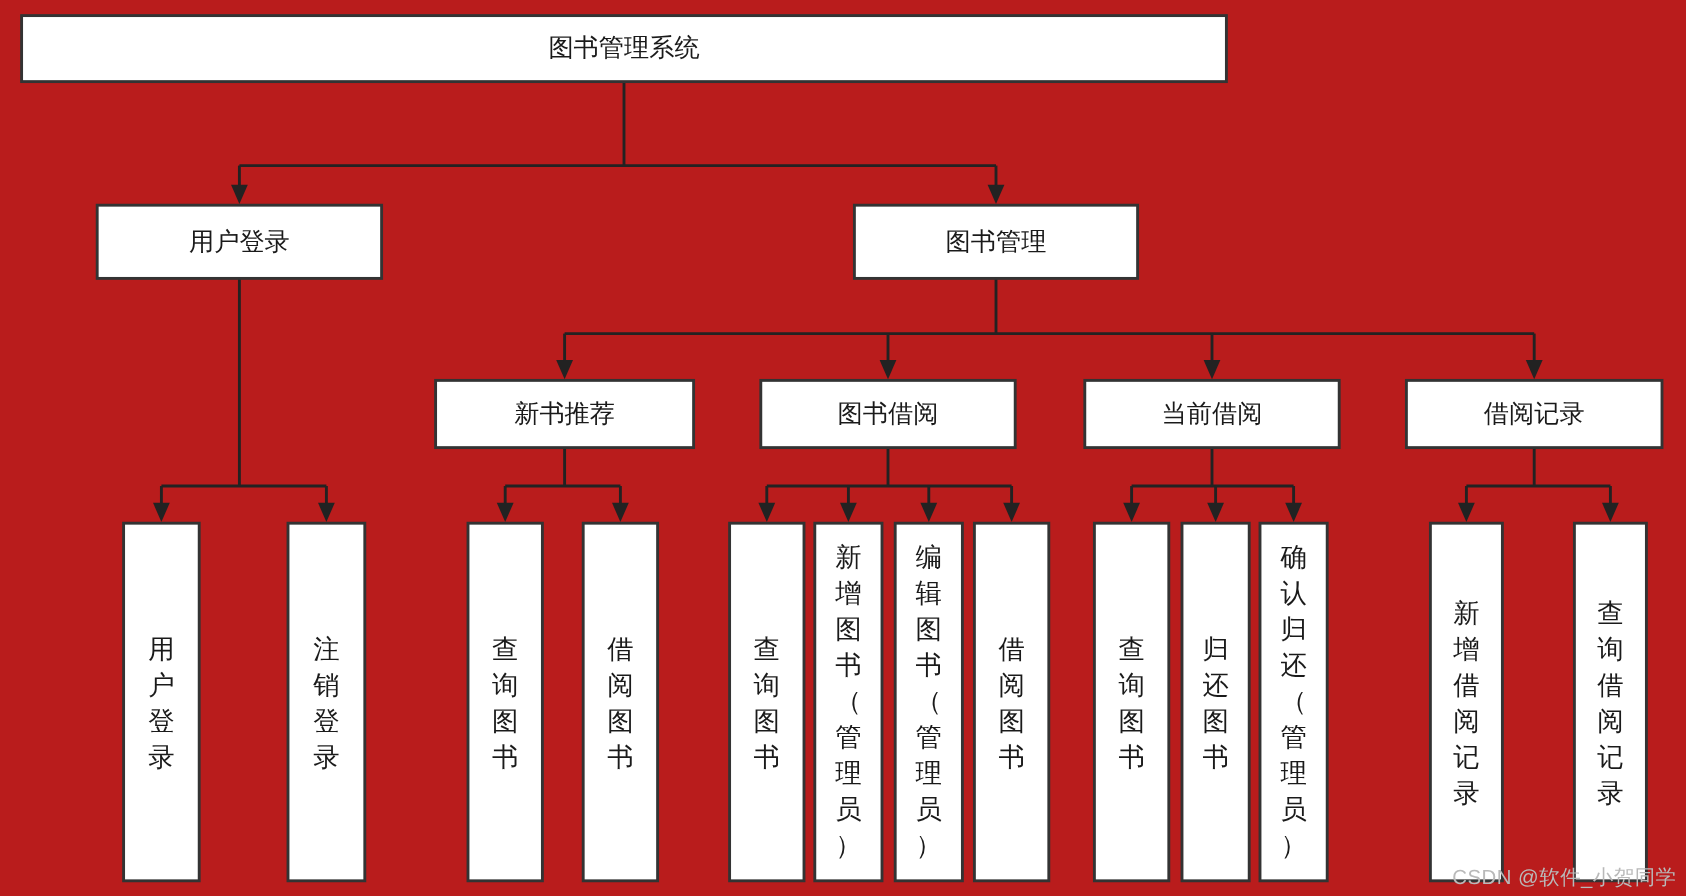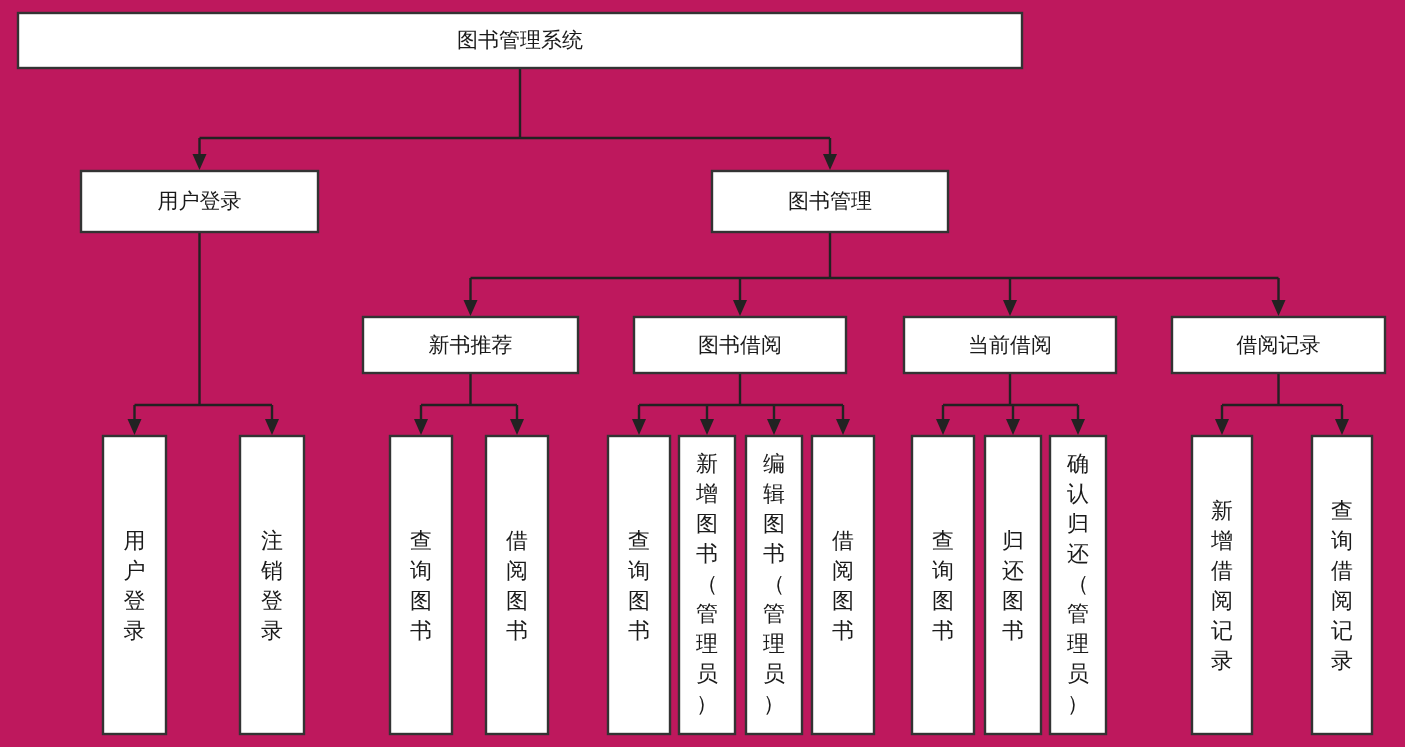--- a/index.html
+++ b/index.html
@@ -12,21 +12,21 @@
     width: 1405px;
     height: 747px;
     font-family: "Liberation Sans", "DejaVu Sans", sans-serif;
     overflow: hidden;
     position: relative;
   }
   #diagram-root {
     position: relative;
     width: 1405px;
     height: 747px;
-    background: #be185d;
+    background: #b91c1c;
   }
   svg.diagram-canvas {
     position: absolute;
     left: 0;
     top: 0;
     width: 1405px;
     height: 747px;
     display: block;
   }
   .node-box {
@@ -275,13 +275,14 @@
           <text class="node-label-v" x="1342" y="518.4">查</text>
           <text class="node-label-v" x="1342" y="548.4">询</text>
           <text class="node-label-v" x="1342" y="578.4">借</text>
           <text class="node-label-v" x="1342" y="608.4">阅</text>
           <text class="node-label-v" x="1342" y="638.4">记</text>
           <text class="node-label-v" x="1342" y="668.4">录</text>
           <title>查询借阅记录</title>
         </g>
       </g>
   </svg>
+  <div class="watermark-text">CSDN @软件_小贺同学</div>
 </div>
 
 </body></html>

